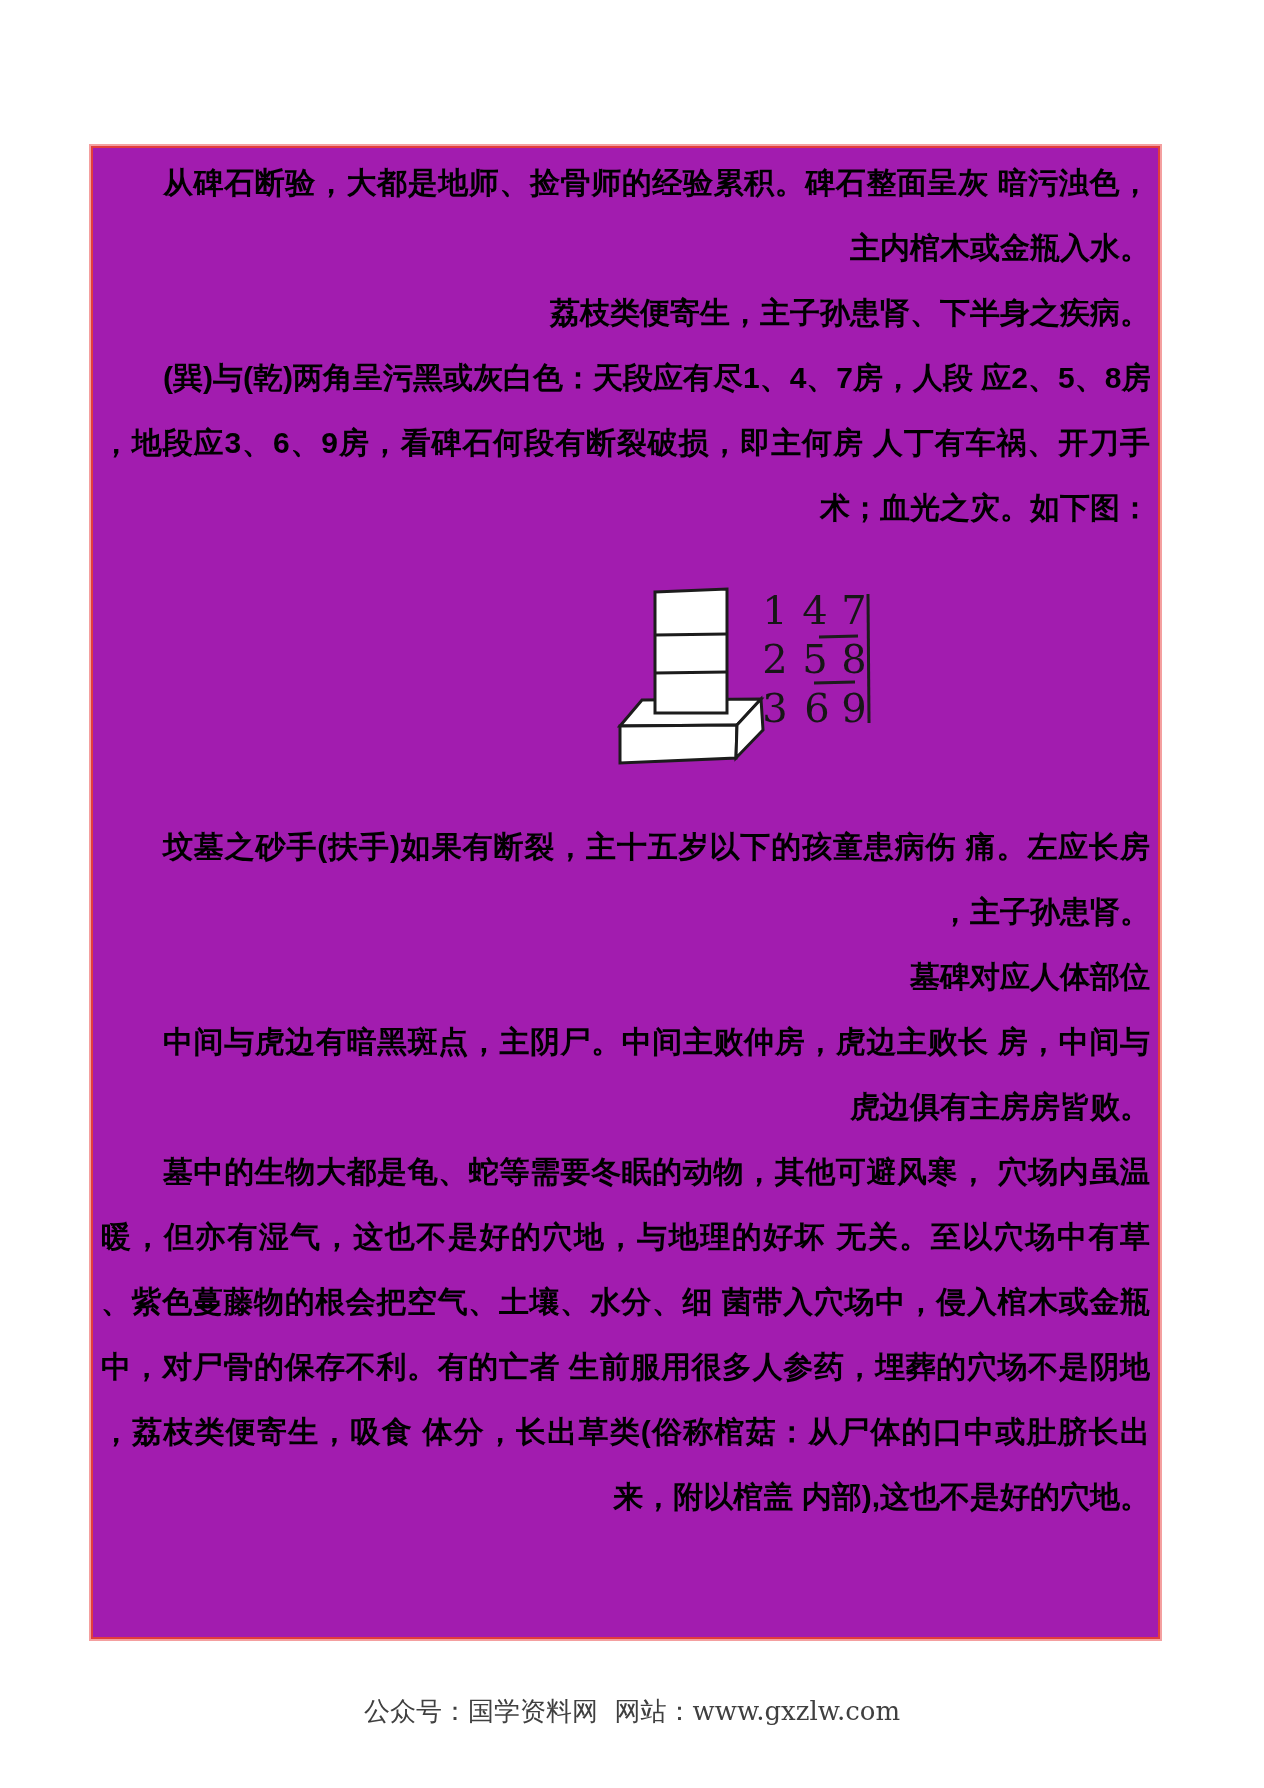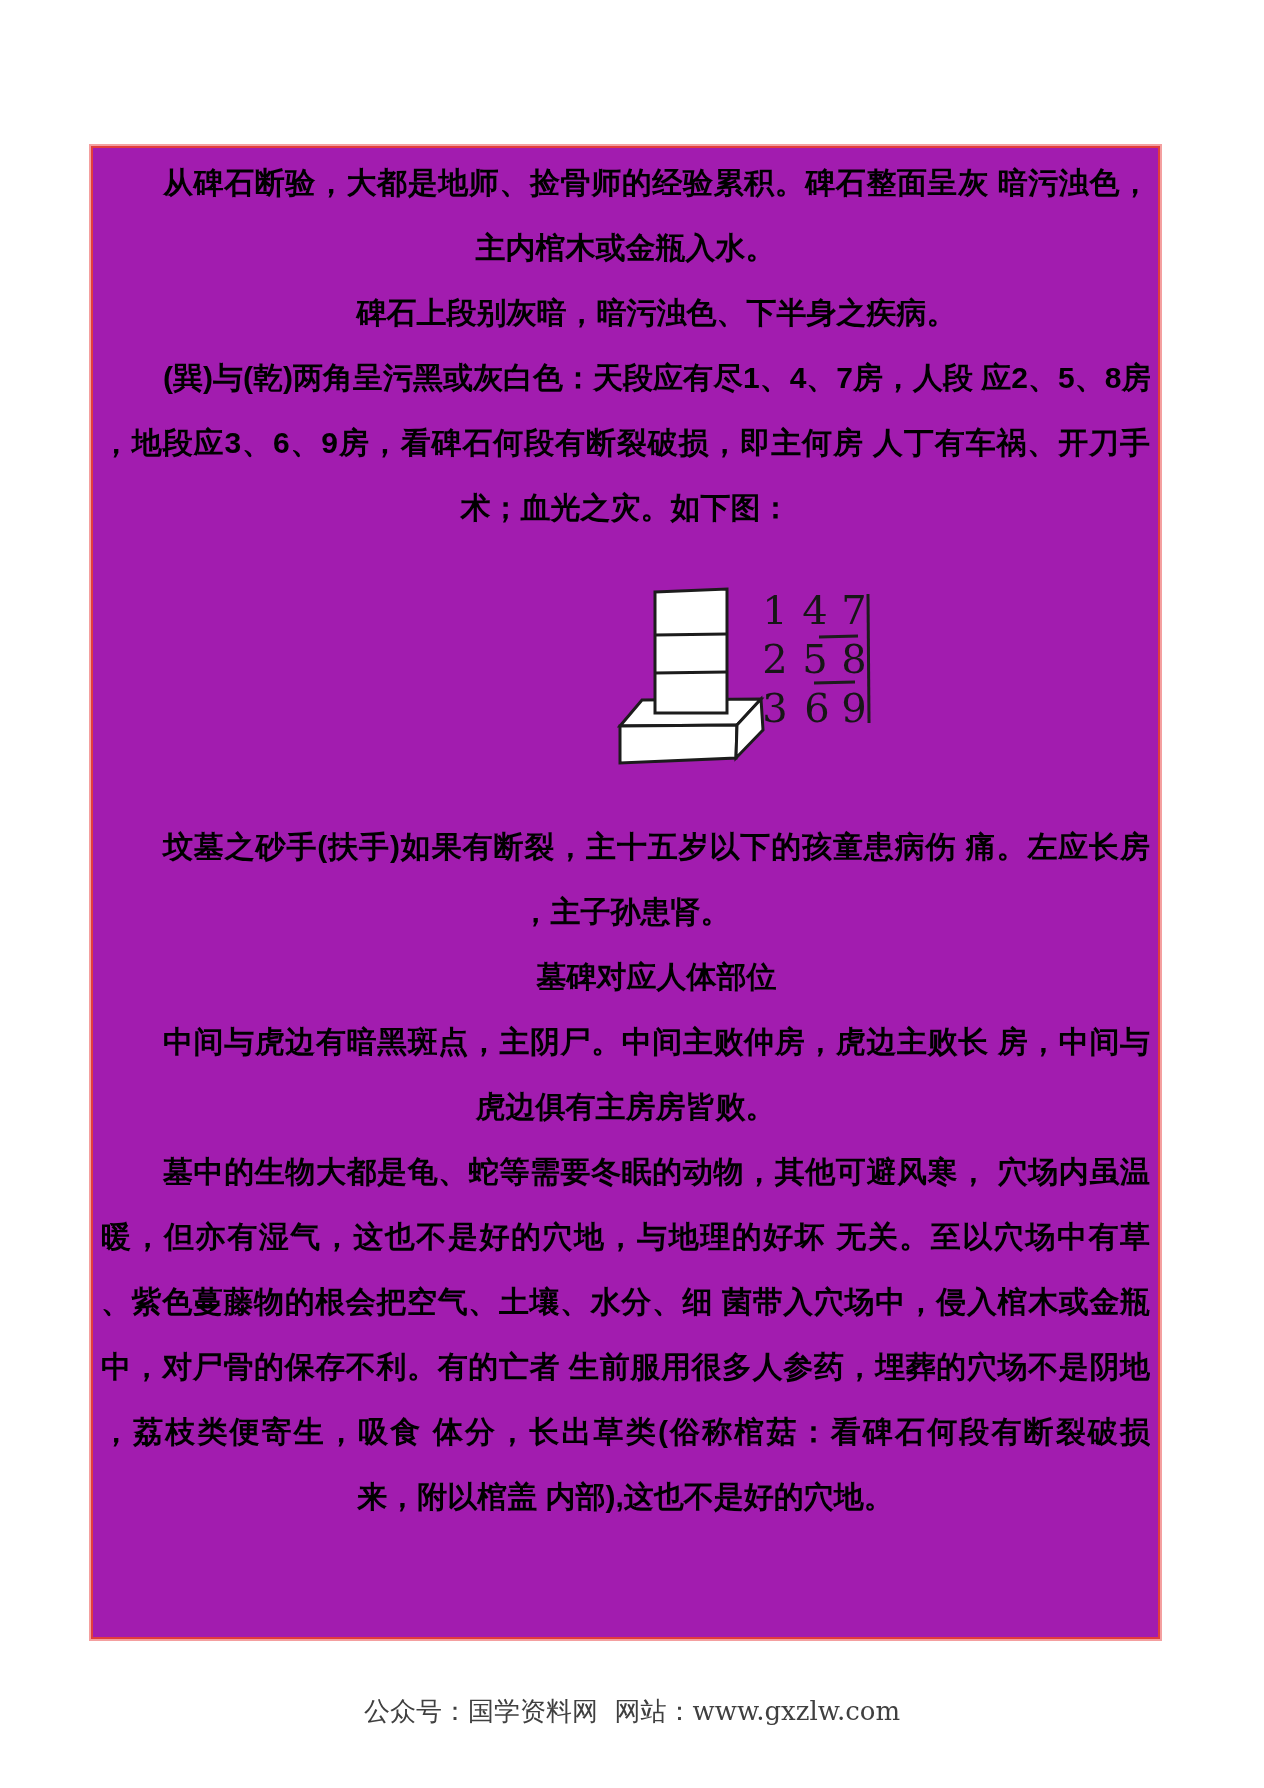--- a/index.html
+++ b/index.html
@@ -13,21 +13,21 @@
     box-sizing:border-box;border:2px solid var(--frame_outer,#f4a0a0);
     padding:0;background:#a21caf;
   }
   .frame-inner{
     width:100%;height:100%;box-sizing:border-box;
     border:2px solid var(--frame_inner,#e23d3d);
     padding:2px 8px 0 8px;overflow:hidden;
   }
   .ln{
     height:65px;line-height:65px;font-size:30px;font-weight:700;color:#000;
-    white-space:nowrap;overflow:hidden;text-align:center;
+    white-space:nowrap;overflow:hidden;text-align:right;
   }
   .ln.fill{text-align:justify;text-align-last:justify;}
   .ln.ind{text-indent:62px;}
   .figure{height:274px;position:relative;}
   .figure svg{position:absolute;left:486px;top:40px;}
   .shape{fill:#ffffff;stroke:#1c1c1c;stroke-width:3;stroke-linejoin:miter;}
   .stroke{stroke:#1c1c1c;stroke-width:3;fill:none;}
   .digits text{
     font-family:"DejaVu Serif",serif;font-size:40px;fill:#161616;text-anchor:middle;
   }
@@ -39,21 +39,21 @@
 </style>
 </head>
 <body>
 
 <div>
   <div class="frame-outer">
     <div class="frame-inner">
 
       <div class="ln ind fill">从碑石断验，大都是地师、捡骨师的经验累积。碑石整面呈灰 暗污浊色，</div>
       <div class="ln">主内棺木或金瓶入水。</div>
-      <div class="ln ind">碑石上段别灰暗，暗污浊色、下半身之疾病。</div>
+      <div class="ln ind">荔枝类便寄生，主子孙患肾、下半身之疾病。</div>
       <div class="ln ind fill">(巽)与(乾)两角呈污黑或灰白色：天段应有尽1、4、7房，人段 应2、5、8房</div>
       <div class="ln fill">，地段应3、6、9房，看碑石何段有断裂破损，即主何房 人丁有车祸、开刀手</div>
       <div class="ln">术；血光之灾。如下图：</div>
 
       <div class="figure">
         <svg width="300" height="200" viewBox="0 0 300 200">
           <g>
             <polygon class="shape" points="33,146 55,120 174,119 150,145"></polygon>
             <polygon class="shape" points="33,146 150,145 149,178 33,183"></polygon>
             <polygon class="shape" points="150,145 174,119 176,150 149,178"></polygon>
@@ -82,20 +82,20 @@
 
       <div class="ln ind fill">坟墓之砂手(扶手)如果有断裂，主十五岁以下的孩童患病伤 痛。左应长房</div>
       <div class="ln">，主子孙患肾。</div>
       <div class="ln ind">墓碑对应人体部位</div>
       <div class="ln ind fill">中间与虎边有暗黑斑点，主阴尸。中间主败仲房，虎边主败长 房，中间与</div>
       <div class="ln">虎边俱有主房房皆败。</div>
       <div class="ln ind fill">墓中的生物大都是龟、蛇等需要冬眠的动物，其他可避风寒， 穴场内虽温</div>
       <div class="ln fill">暖，但亦有湿气，这也不是好的穴地，与地理的好坏 无关。至以穴场中有草</div>
       <div class="ln fill">、紫色蔓藤物的根会把空气、土壤、水分、细 菌带入穴场中，侵入棺木或金瓶</div>
       <div class="ln fill">中，对尸骨的保存不利。有的亡者 生前服用很多人参药，埋葬的穴场不是阴地</div>
-      <div class="ln fill">，荔枝类便寄生，吸食 体分，长出草类(俗称棺菇：看碑石何段有断裂破损</div>
+      <div class="ln fill">，荔枝类便寄生，吸食 体分，长出草类(俗称棺菇：从尸体的口中或肚脐长出</div>
       <div class="ln">来，附以棺盖 内部),这也不是好的穴地。</div>
 
     </div>
   </div>
 
   <div class="footer">公众号：国学资料网  网站：www.gxzlw.com</div>
 </div>
 
 </body></html>

